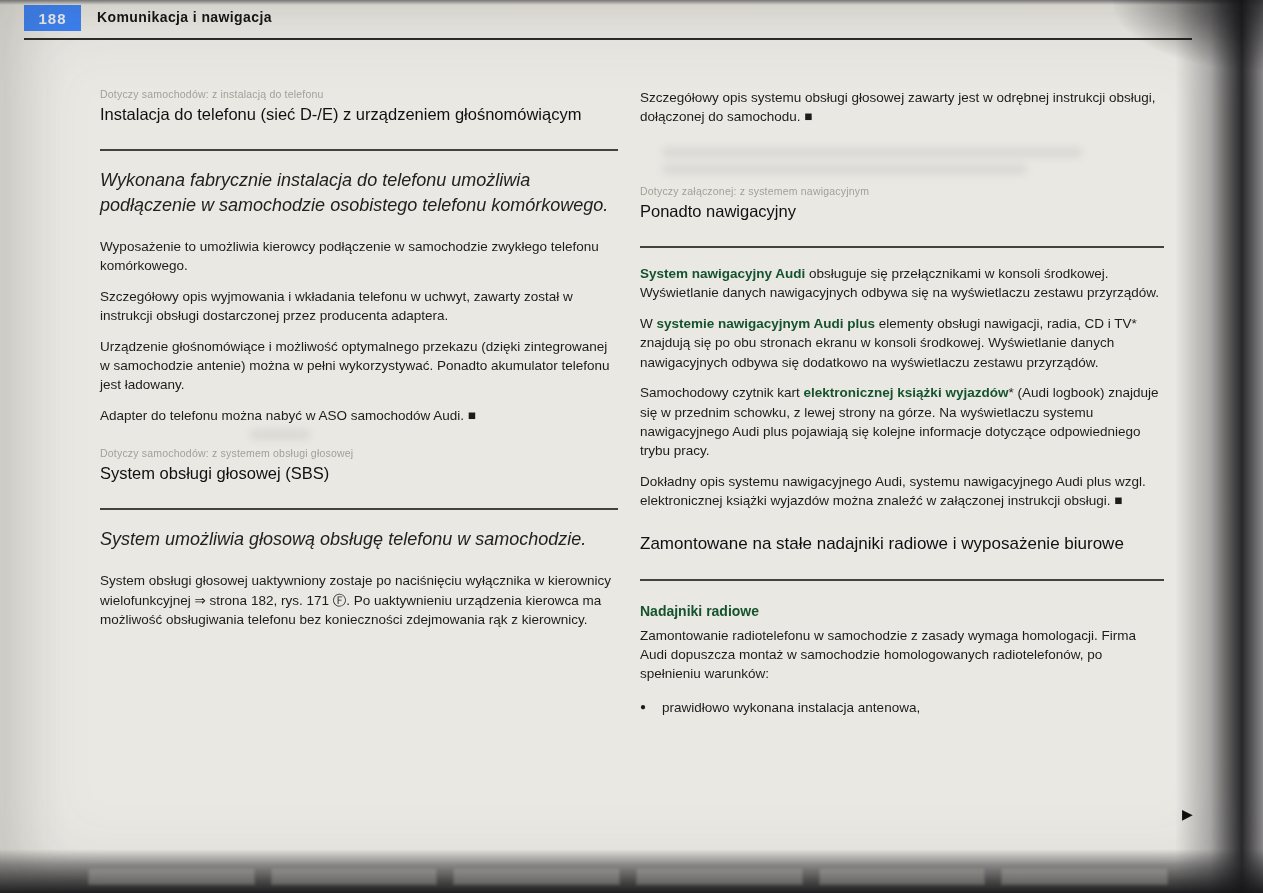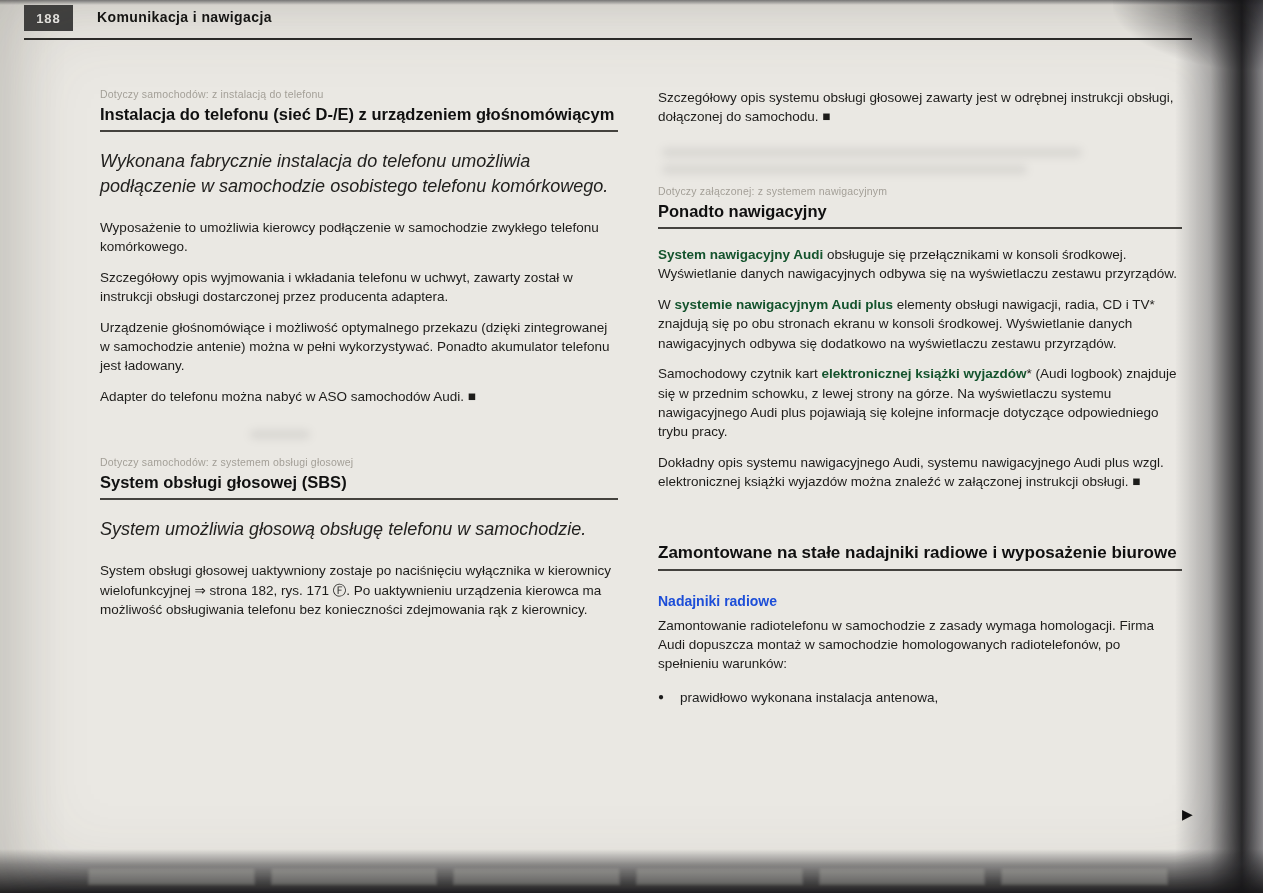--- a/index.html
+++ b/index.html
@@ -19,42 +19,42 @@
   .scan-corner-tr { position:absolute; top:0; right:0; width:150px; height:70px;
     background:radial-gradient(ellipse at top right, rgba(8,8,12,0.85), rgba(8,8,12,0) 72%); z-index:4; }
   .scan-bottom { position:absolute; bottom:0; left:0; width:100%; height:44px;
     background:linear-gradient(to bottom, rgba(35,35,40,0) 0%, rgba(35,35,40,0.45) 35%, rgba(12,12,16,0.94) 100%); z-index:4; }
   .ghost-table { position:absolute; bottom:8px; left:88px; right:95px; height:17px;
     display:flex; gap:16px; filter:blur(1.5px); opacity:0.65; z-index:4; }
   .ghost-cell { flex:1; background:rgba(190,190,184,0.55); border:1px solid rgba(80,80,80,0.35); }
   .bleed { position:absolute; filter:blur(4px); opacity:0.14; background:#6b6b6b;
     height:9px; border-radius:4px; z-index:1; }
   
-  .page-num-box { position:absolute; left:24px; top:5px; width:49px; height:26px;
-    background:#404040; color:#f2f1ee; font-weight:bold; font-size:13px;
+  .page-num-box { position:absolute; left:24px; top:5px; width:57px; height:26px;
+    background:#3b82f6; color:#f2f1ee; font-weight:bold; font-size:15px;
     display:flex; align-items:center; justify-content:center; letter-spacing:1px; z-index:3; }
   .chapter-title { position:absolute; left:97px; top:9px; font-size:14px; font-weight:bold;
     color:#121212; letter-spacing:0.4px; z-index:3; }
   .header-rule { position:absolute; left:24px; top:38px; width:1168px; height:2px; background:#2c2b29; z-index:3; }
   
-  .columns { position:absolute; left:100px; top:88px; width:1086px; display:flex; gap:40px; z-index:2; }
+  .columns { position:absolute; left:100px; top:88px; width:1086px; display:flex; gap:22px; z-index:2; }
   .col { flex:none; }
   .col-left  { width:518px; }
   .col-right { width:524px; }
   .applies-note { font-size:10.5px; color:#a39f97; margin:0 0 4px 0; letter-spacing:0.2px; }
   .section { margin:0; }
-  .sect-gap  { margin-top:50px; }
+  .sect-gap  { margin-top:22px; }
   .sect-gap-lg { margin-top:58px; }
-  h2.sect-heading { font-size:16.5px; font-weight:bold; color:#101010; line-height:1.28;
-    margin:2px 0 0 0; padding-bottom:5px; border-bottom:2px solid #44423e; }
+  h2.sect-heading { font-size:16.5px; font-weight:normal; color:#101010; line-height:1.28;
+    margin:2px 0 0 0; padding-bottom:24px; border-bottom:2px solid #44423e; }
   h2.big-heading { font-size:17px; }
   .lead { font-style:italic; font-size:18px; line-height:1.38; color:#22211f; margin:17px 0 19px 0; }
   .body-text p { font-size:13.5px; line-height:1.44; margin:0 0 11px 0; color:#1d1c1a; }
   .body-text b { color:#14532d; }
-  h3.sub-heading { font-size:14px; font-weight:bold; color:#1d4ed8; margin:22px 0 7px 0; }
+  h3.sub-heading { font-size:14px; font-weight:bold; color:#14532d; margin:22px 0 7px 0; }
   .bullet-item { display:flex; font-size:13.5px; line-height:1.44; margin-top:14px; }
   .bullet { width:22px; flex:none; font-size:10px; padding-top:2px; }
   .spacer-after-heading { height:16px; }
   .cont-arrow { position:absolute; left:1182px; top:806px; font-size:14px; color:#0d0d0d; z-index:3; }
 </style>
 </head>
 <body>
 
 <div class="page">
 

